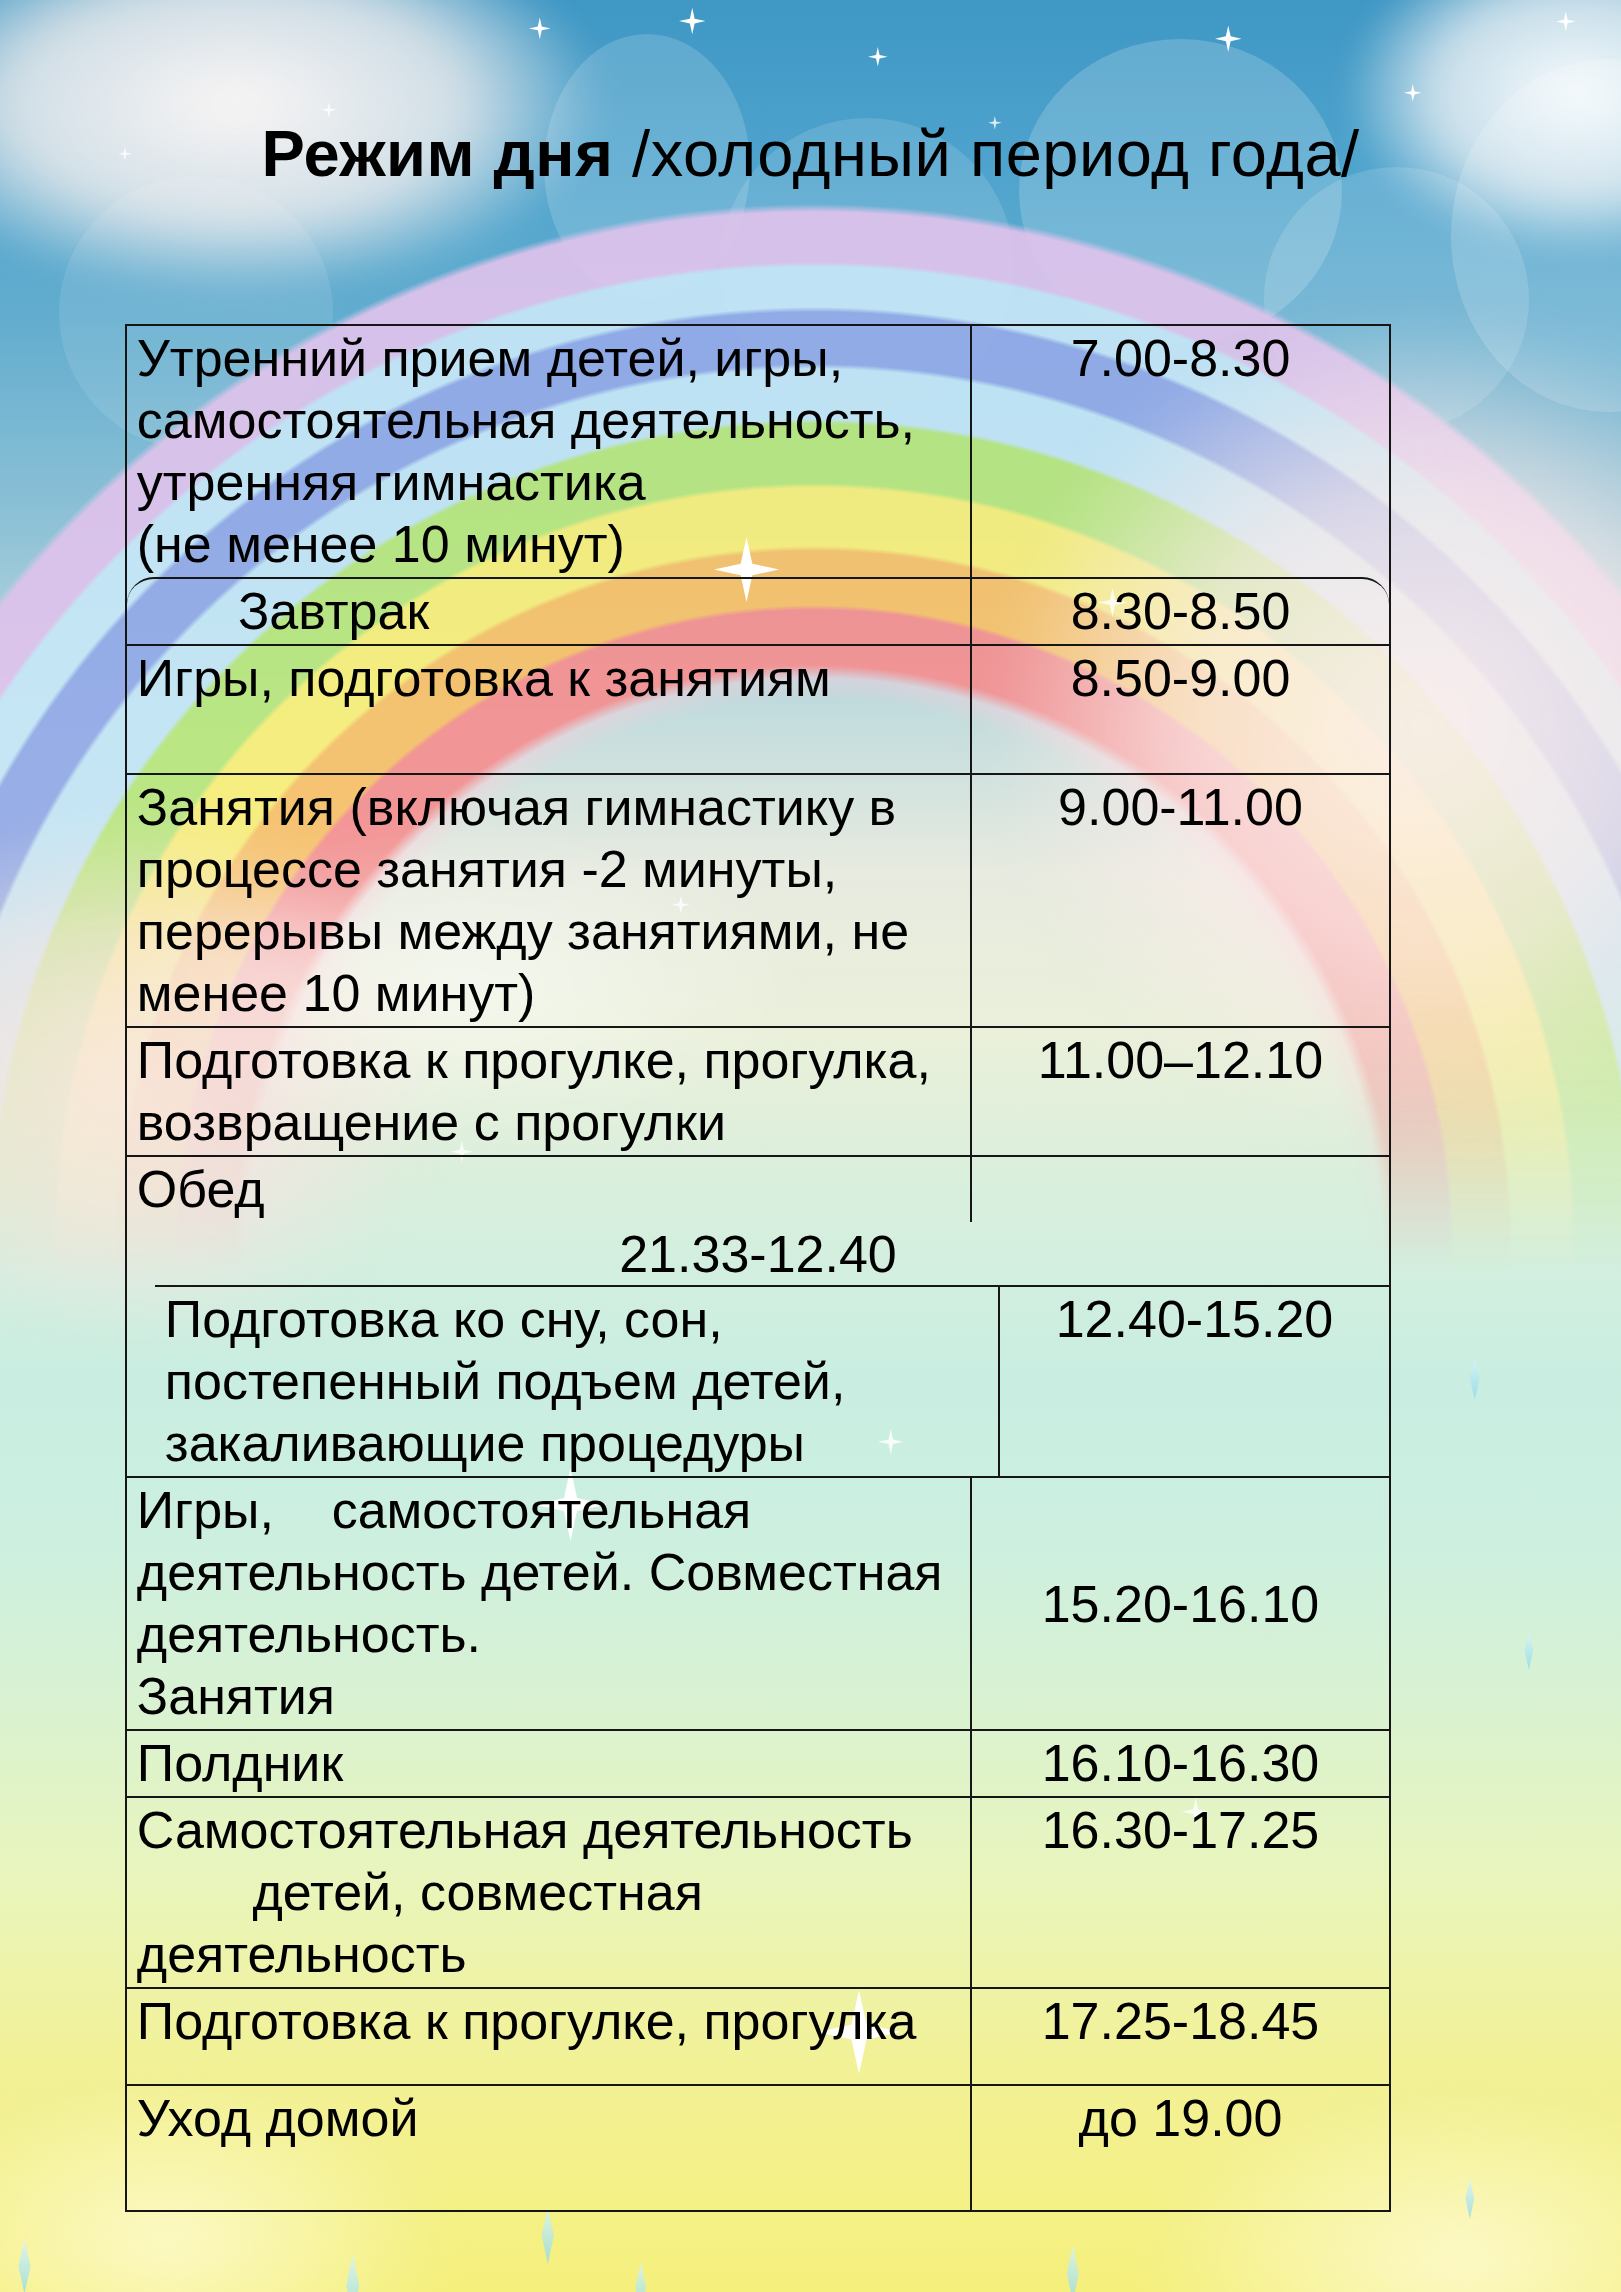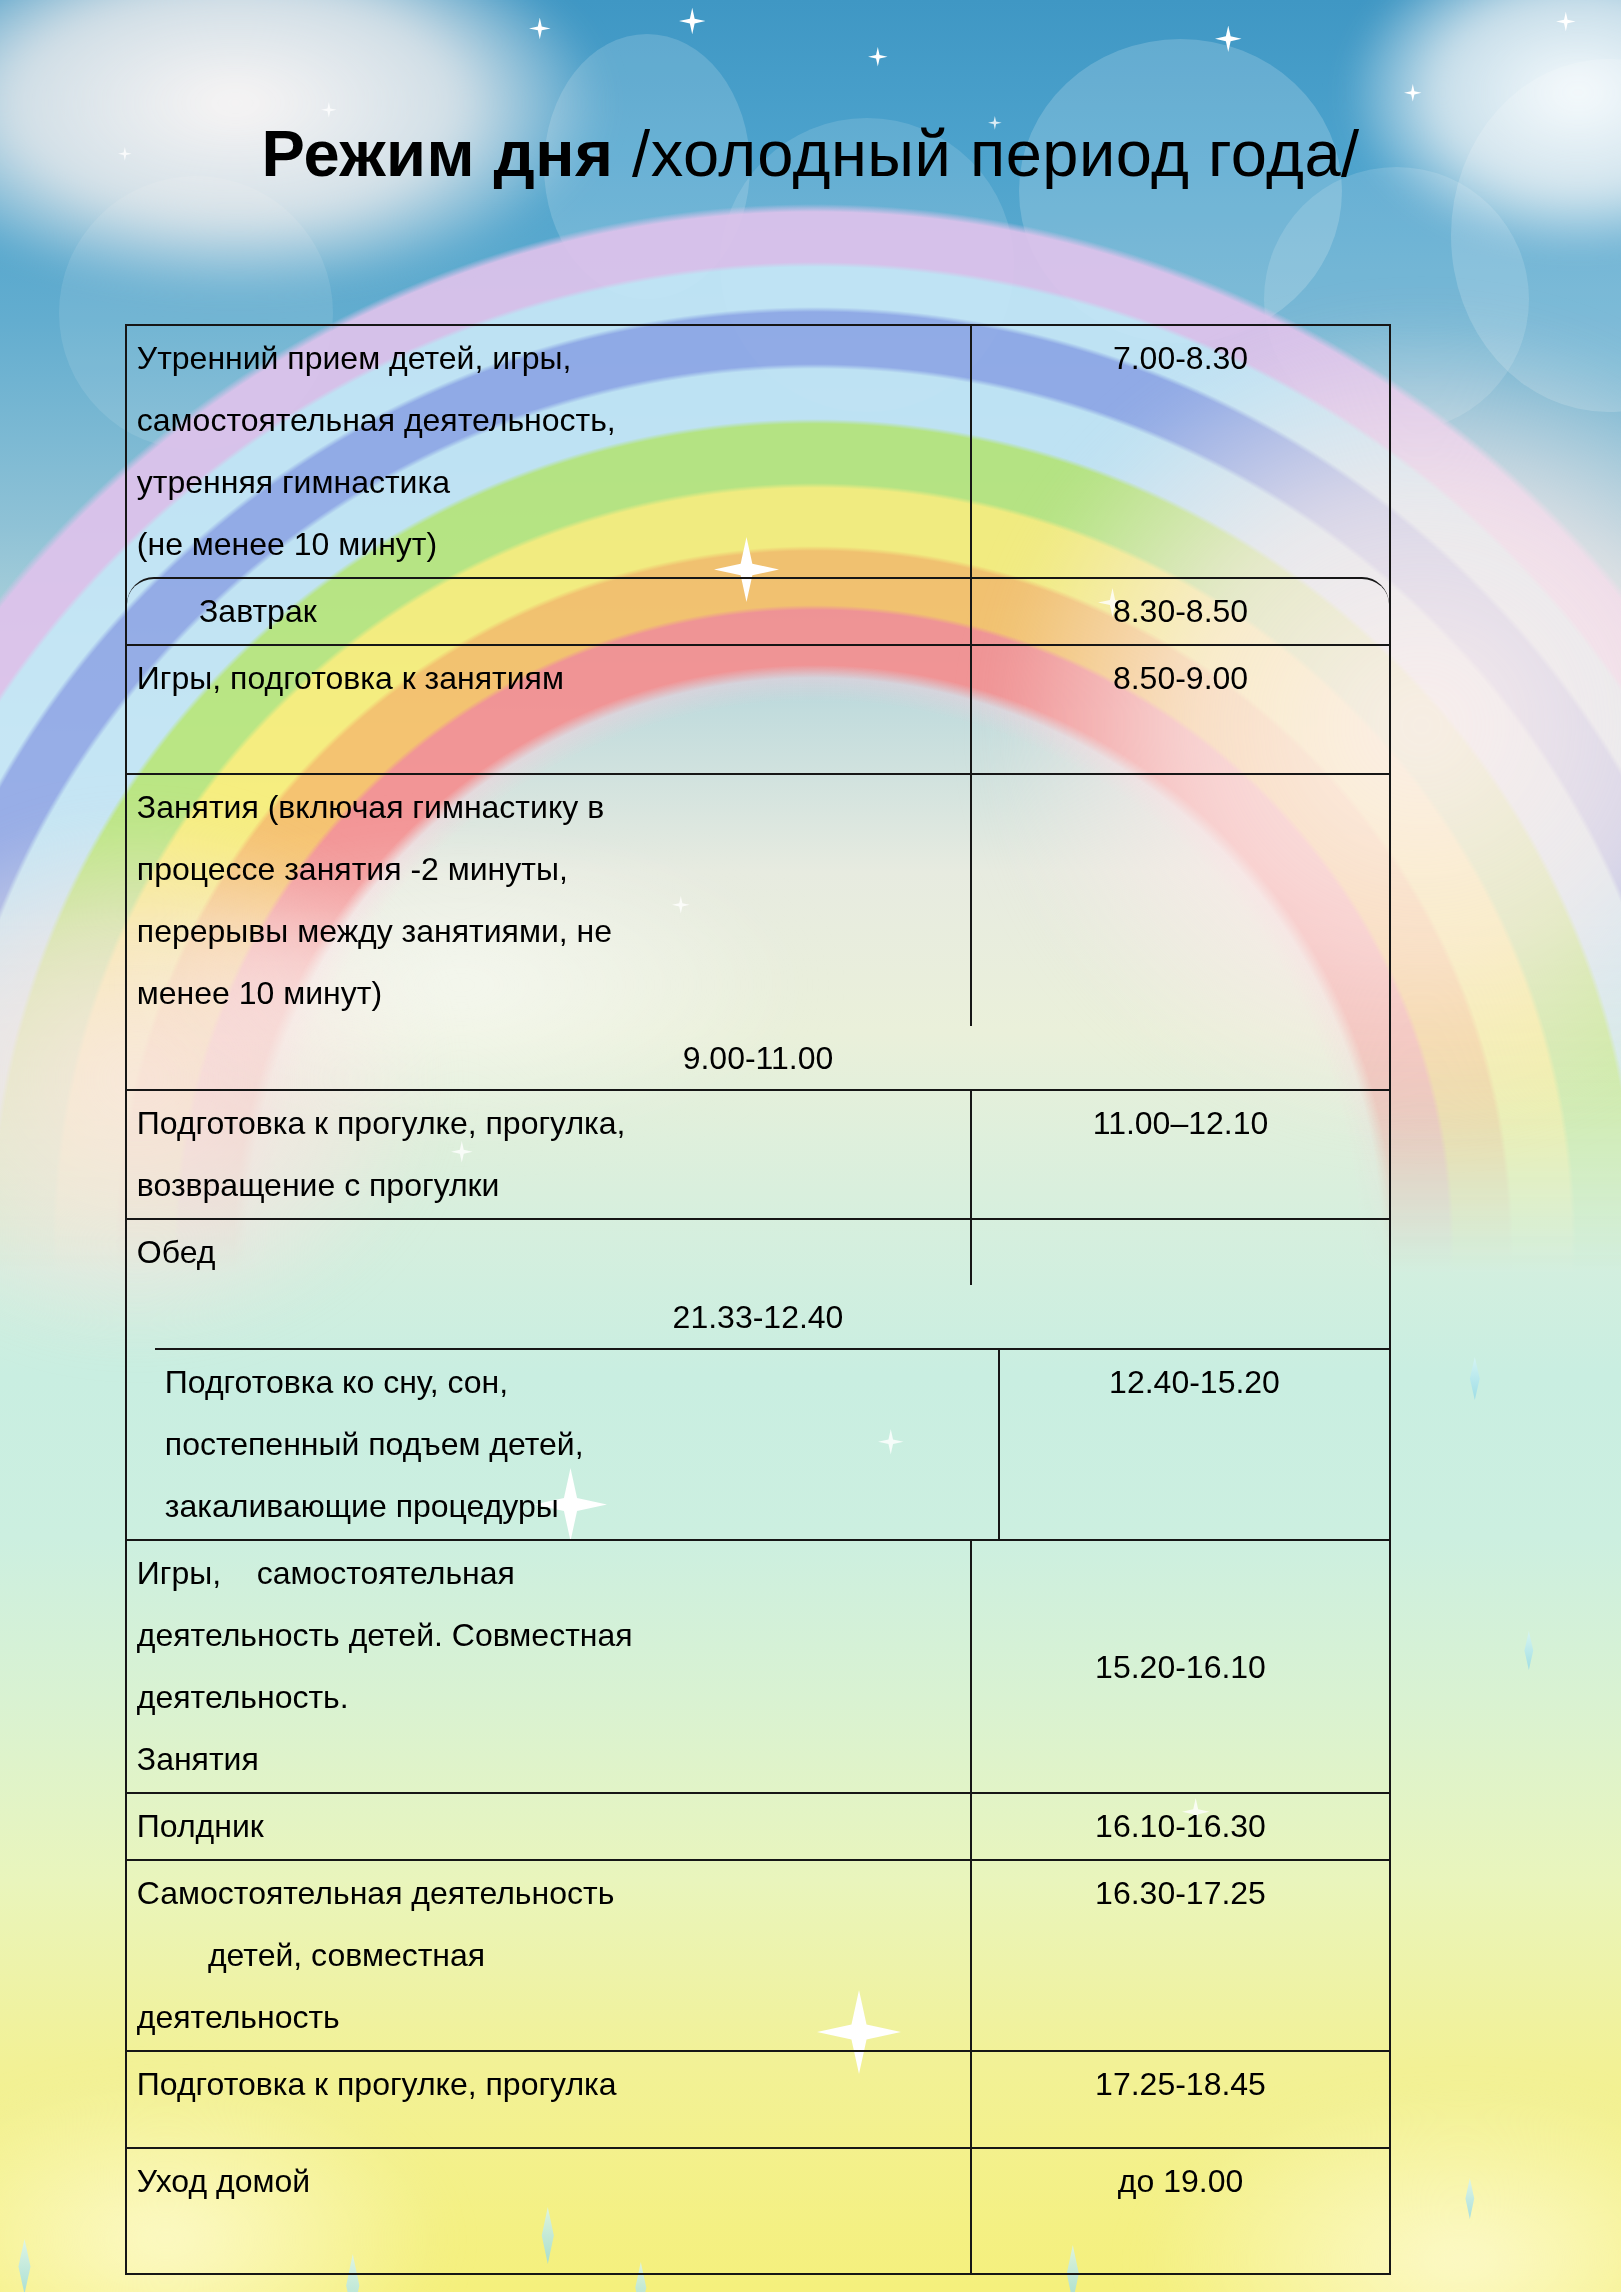--- a/index.html
+++ b/index.html
@@ -62,21 +62,21 @@
   .title{
     position:absolute;left:0;top:116px;width:100%;z-index:6;
     text-align:center;font-size:65px;letter-spacing:0.5px;
   }
   .title .b{font-weight:bold;}
 
   
   .tbl{
     position:absolute;left:125px;top:324px;width:1266px;z-index:5;
     border:2.9px solid #161616;box-sizing:border-box;
-    font-size:32px;line-height:62px;
+    font-size:52px;line-height:62px;
   }
   .row{display:flex;}
   .row + .row{border-top:2.9px solid #161616;}
   .act{
     width:845px;box-sizing:border-box;
     border-right:2.9px solid #161616;
     padding:1px 7.8px 2px 9.8px;
     white-space:pre-wrap;
   }
   .tm{flex:1;text-align:center;padding-top:1px;}
@@ -143,21 +143,21 @@
       <div class="tm">7.00-8.30</div>
     </div>
     <div class="row" style="min-height:61px;border-radius:27px;">
       <div class="act">       Завтрак</div>
       <div class="tm">8.30-8.50</div>
     </div>
     <div class="row" style="min-height:127px;">
       <div class="act">Игры, подготовка к занятиям</div>
       <div class="tm">8.50-9.00</div>
     </div>
-    <div class="row" style="min-height:245px;flex-direction:column;">
+    <div class="row" style="min-height:245px;">
       <div class="act">Занятия (включая гимнастику в
 процессе занятия -2 минуты,
 перерывы между занятиями, не
 менее 10 минут)</div>
       <div class="tm">9.00-11.00</div>
     </div>
     <div class="row" style="min-height:124px;">
       <div class="act">Подготовка к прогулке, прогулка,
 возвращение с прогулки</div>
       <div class="tm">11.00–12.10</div>

